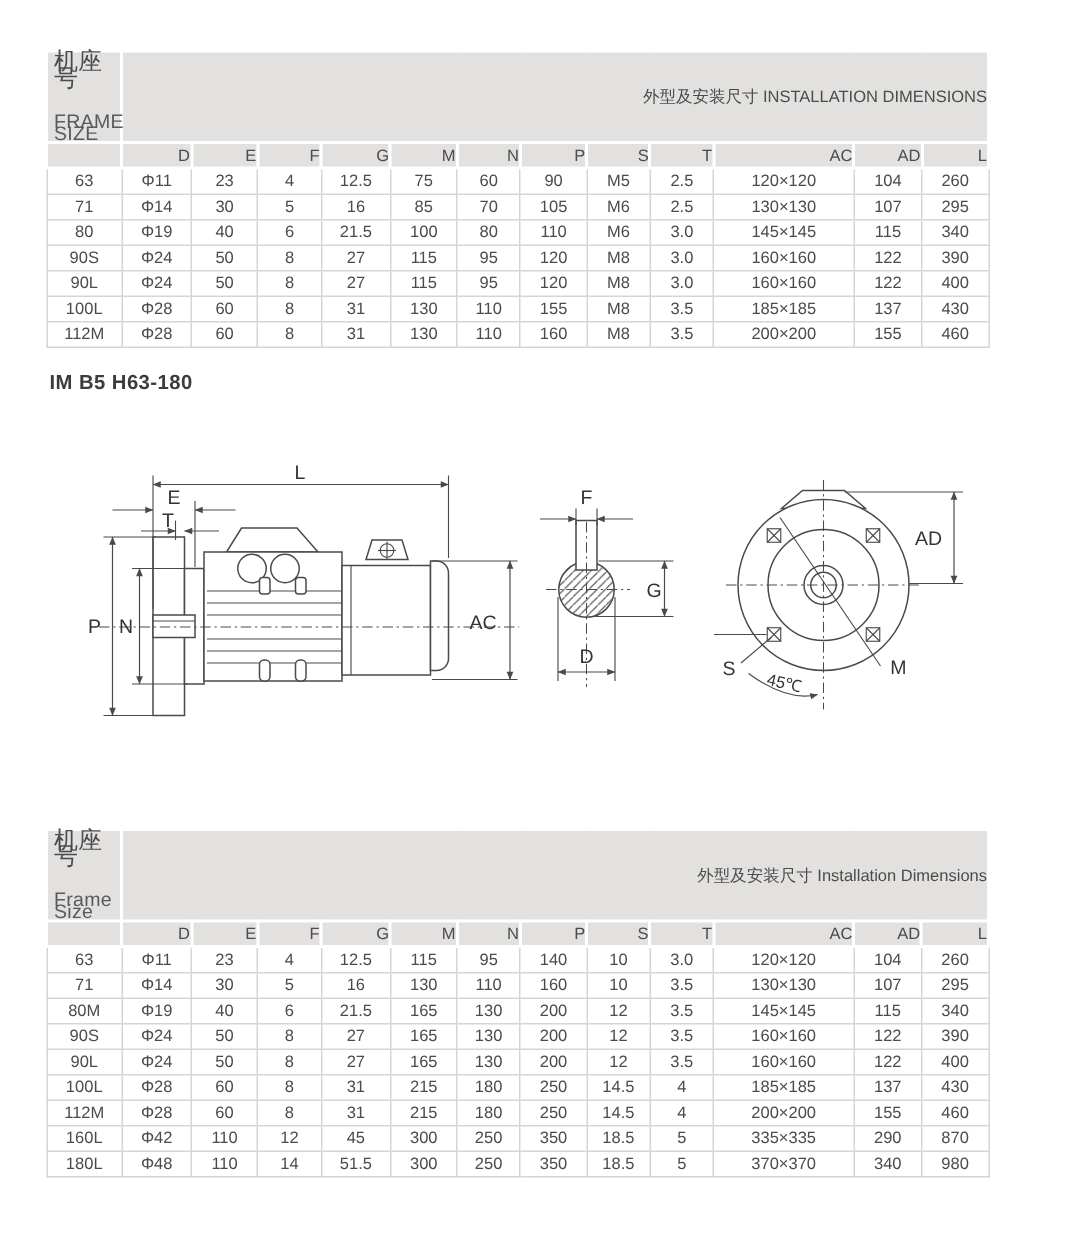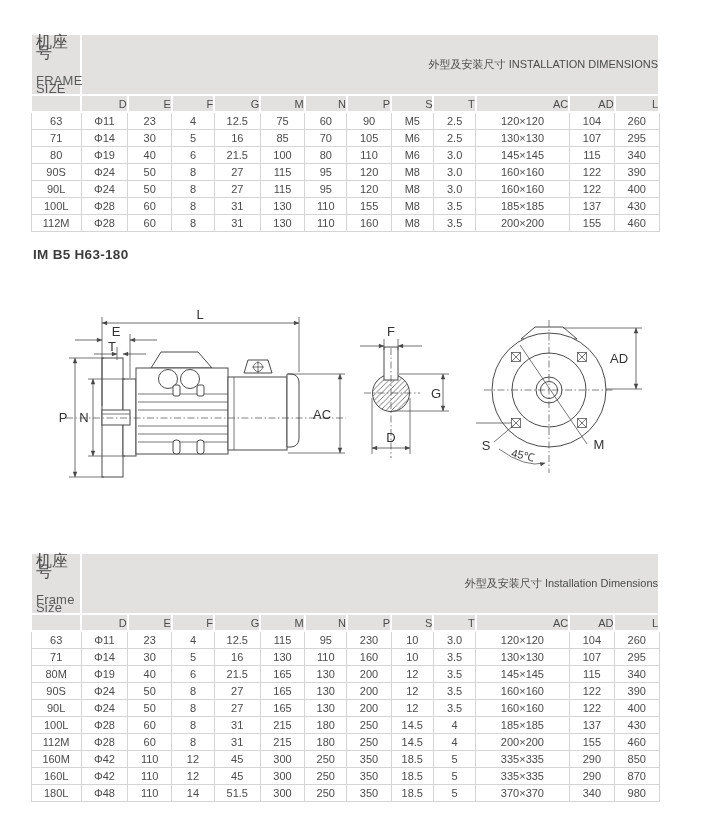--- a/index.html
+++ b/index.html
@@ -378,21 +378,21 @@
         </thead>
         <tbody>
           <tr>
             <td>63</td>
             <td>Φ11</td>
             <td>23</td>
             <td>4</td>
             <td>12.5</td>
             <td>115</td>
             <td>95</td>
-            <td>230</td>
+            <td>140</td>
             <td>10</td>
             <td>3.0</td>
             <td>120×120</td>
             <td>104</td>
             <td>260</td>
           </tr>
           <tr>
             <td>71</td>
             <td>Φ14</td>
             <td>30</td>
@@ -476,35 +476,20 @@
             <td>215</td>
             <td>180</td>
             <td>250</td>
             <td>14.5</td>
             <td>4</td>
             <td>200×200</td>
             <td>155</td>
             <td>460</td>
           </tr>
           <tr>
-            <td>160M</td>
-            <td>Φ42</td>
-            <td>110</td>
-            <td>12</td>
-            <td>45</td>
-            <td>300</td>
-            <td>250</td>
-            <td>350</td>
-            <td>18.5</td>
-            <td>5</td>
-            <td>335×335</td>
-            <td>290</td>
-            <td>850</td>
-          </tr>
-          <tr>
             <td>160L</td>
             <td>Φ42</td>
             <td>110</td>
             <td>12</td>
             <td>45</td>
             <td>300</td>
             <td>250</td>
             <td>350</td>
             <td>18.5</td>
             <td>5</td>

